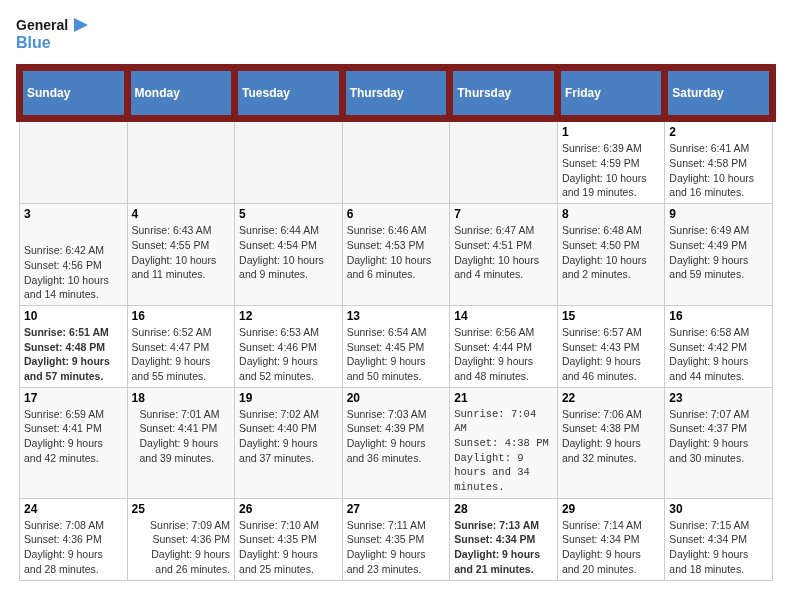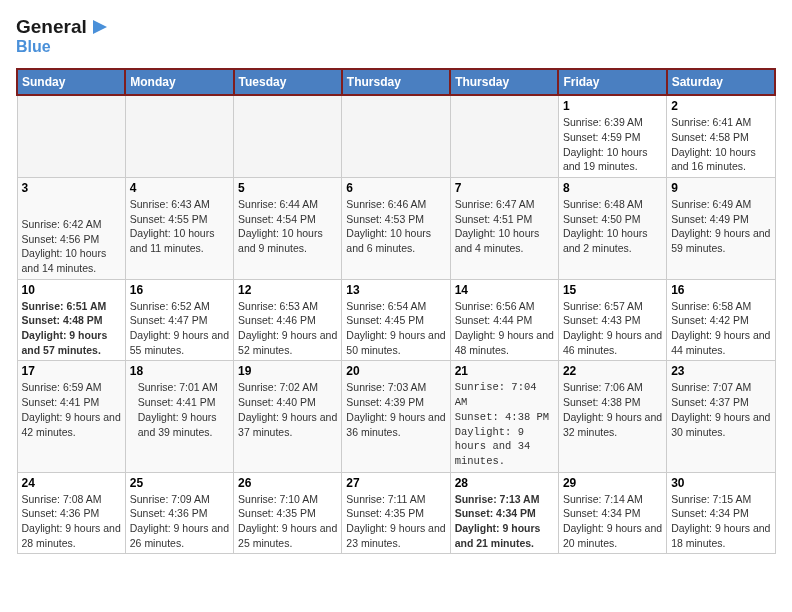--- a/index.html
+++ b/index.html
@@ -34,24 +34,24 @@
       color: #444;
     }
     .calendar {
       width: 100%;
       border-collapse: collapse;
       font-size: 11px;
     }
     .calendar th {
       background: #4a7fc1;
       color: #fff;
-      padding: 5px 4px;
+      padding: 15px 4px;
       text-align: left;
       font-size: 12px;
-      border: 2px solid #7f1d1d;
+      border: 7px solid #7f1d1d;
     }
     .calendar td {
       vertical-align: top;
       border: 1px solid #ccc;
       padding: 3px 4px;
       width: 108px;
       min-height: 70px;
       background: #fff;
     }
     .calendar td.empty {
@@ -71,21 +71,21 @@
       font-size: 10.5px;
       line-height: 1.4;
     }
   </style>
 </head>
 <body>
 
 <div class="header-area">
   <div class="logo">
   <div style="line-height:1.15">
-    <div style="font-size:19px;font-weight:bold;color:#1a1a1a;display:flex;align-items:center;gap:2px;">
+    <div style="font-size:14px;font-weight:bold;color:#1a1a1a;display:flex;align-items:center;gap:2px;">
       <span>General</span>
       <svg width="18" height="18" viewBox="0 0 18 18">
         <polygon points="4,2 18,9 4,16" fill="#4a90d9"></polygon>
       </svg>
     </div>
     <div style="font-size:16px;font-weight:bold;color:#4a90d9;">Blue</div>
   </div>
 </div>
   <div class="title-area">
     <div class="month-title"></div>
@@ -259,21 +259,21 @@
       </tr>
       <tr>
         <td>
           <span class="day-num">24</span>
           <div class="day-info" style="white-space: pre-line;">Sunrise: 7:08 AM
 Sunset: 4:36 PM
 Daylight: 9 hours and 28 minutes.</div>
         </td>
         <td>
           <span class="day-num">25</span>
-          <div class="day-info" style="white-space: pre-line;">Sunrise: 7:09 AM
+          <div class="day-info" style="white-space: pre-line; text-align: right;">Sunrise: 7:09 AM
 Sunset: 4:36 PM
 Daylight: 9 hours and 26 minutes.</div>
         </td>
         <td>
           <span class="day-num">26</span>
           <div class="day-info" style="white-space: pre-line;">Sunrise: 7:10 AM
 Sunset: 4:35 PM
 Daylight: 9 hours and 25 minutes.</div>
         </td>
         <td>

